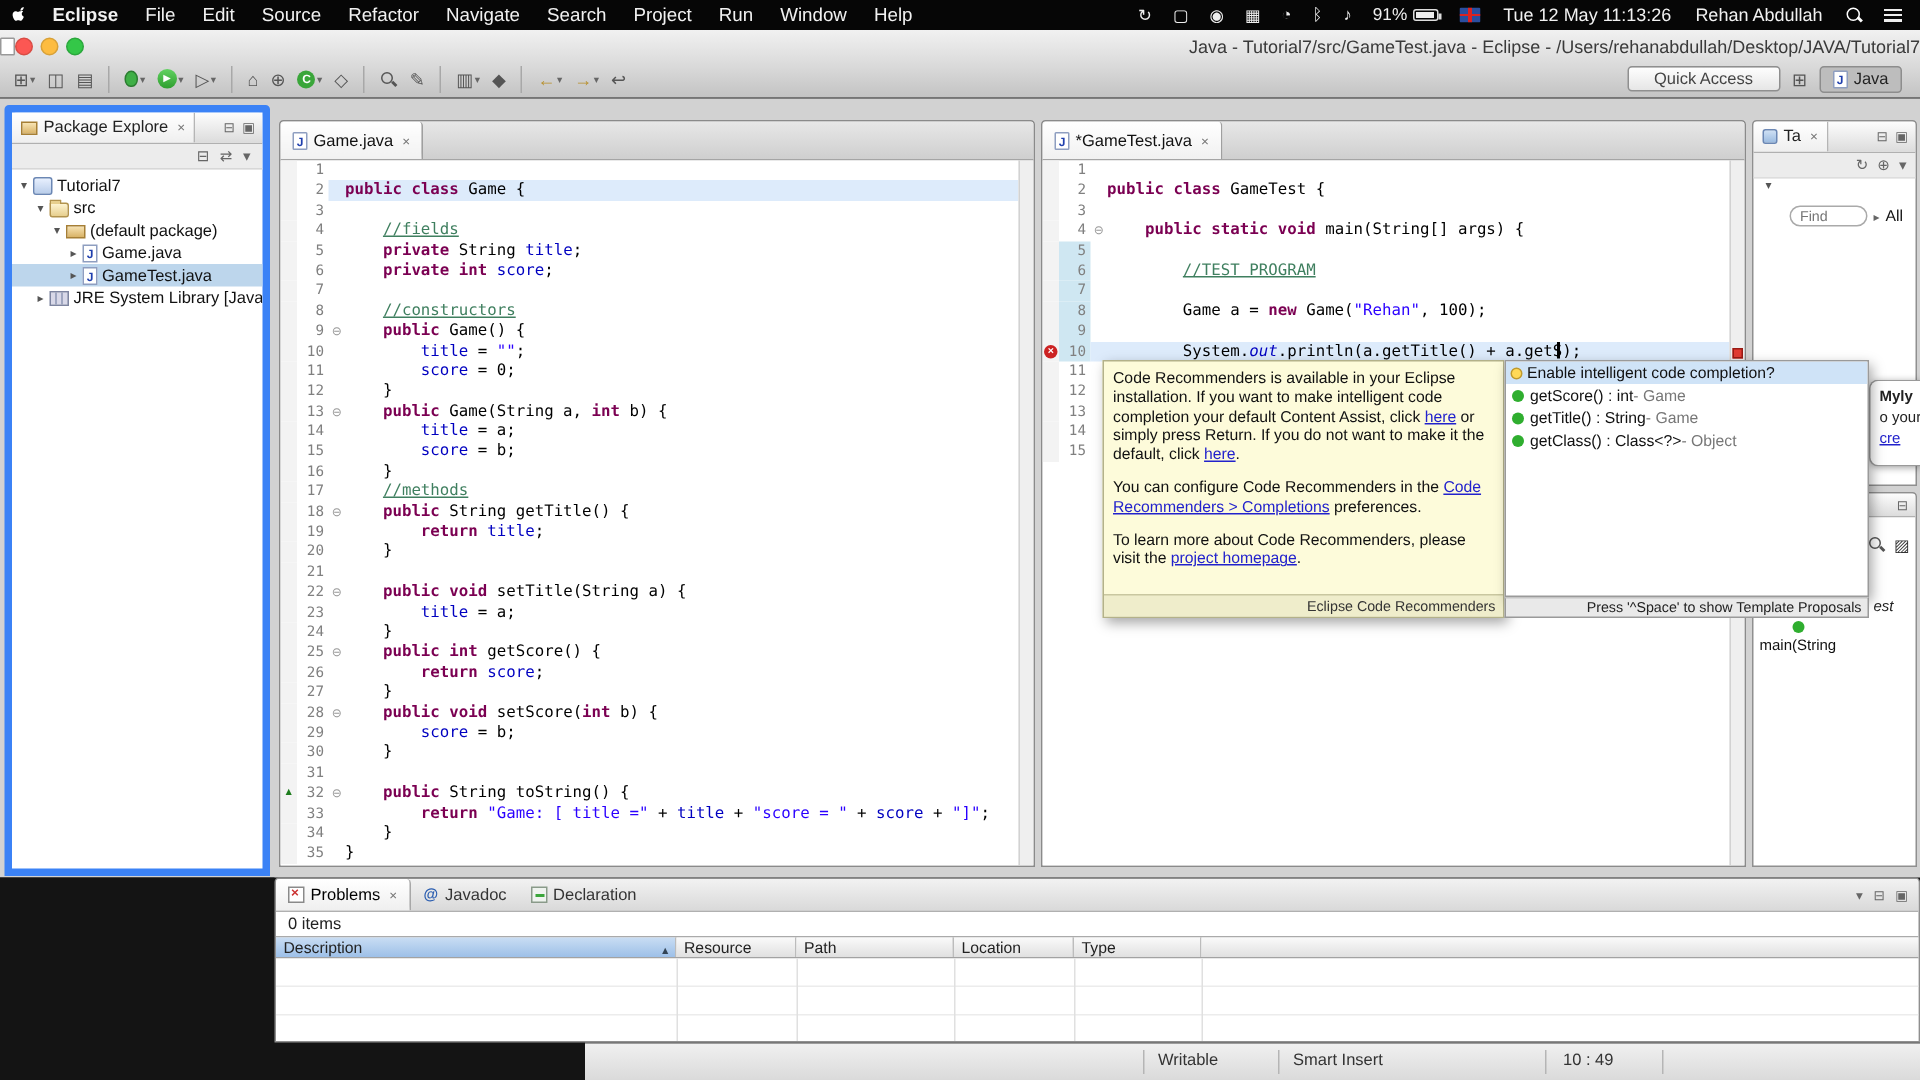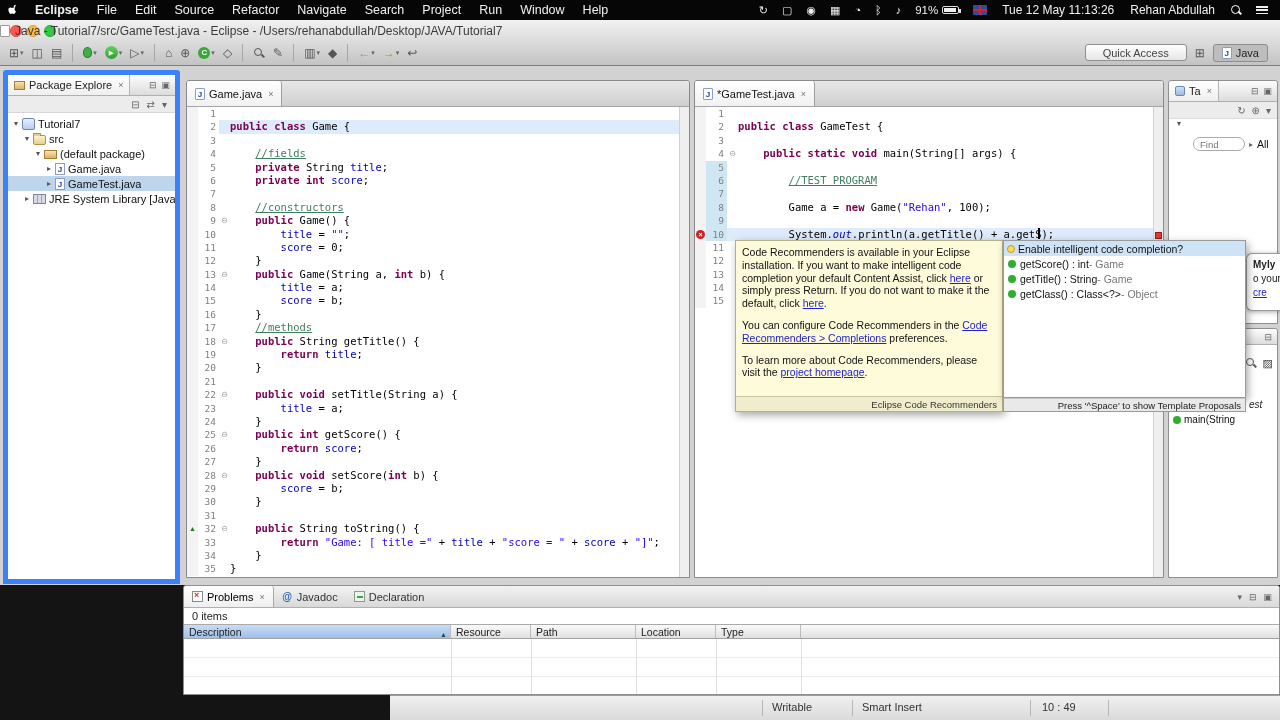--- a/index.html
+++ b/index.html
@@ -28,21 +28,21 @@
 .mag::before{content:'';position:absolute;top:1px;left:1px;width:7px;height:7px;border:1.5px solid #fff;border-radius:50%;}
 .mag::after{content:'';position:absolute;left:8px;top:8px;width:4px;height:1.5px;background:#fff;transform:rotate(45deg);}
 .nc-icon{display:inline-block;width:12px;height:9px;margin:0 6px;background:repeating-linear-gradient(#eee 0 1.5px, transparent 1.5px 3.5px);}
 
 
 .chrome{position:absolute;top:20px;left:0;width:1280px;height:46px;background:linear-gradient(#f1f1f1,#d9d9d9 55%,#c3c3c3);border-bottom:1px solid #7e7e7e;z-index:5;}
 .tl{position:absolute;top:5px;width:12px;height:12px;border-radius:50%;}
 .tl.red{left:10px;background:#fc5753;border:1px solid #d94c44;}
 .tl.yellow{left:27px;background:#fdbc40;border:1px solid #d8a138;}
 .tl.green{left:44px;background:#34c748;border:1px solid #2aa73c;}
-.win-title{position:absolute;top:3px;left:0;width:100%;text-align:center;font-size:12px;color:#3a3a3a;display:flex;justify-content:flex-start;align-items:center;gap:5px;height:16px;}
+.win-title{position:absolute;top:3px;left:0;width:100%;text-align:center;font-size:12px;color:#3a3a3a;display:flex;justify-content:space-between;align-items:center;gap:5px;height:16px;}
 .doc-icon{display:inline-block;width:10px;height:12px;background:#fff;border:1px solid #999;border-radius:1px;}
 .toolbar{position:absolute;top:19px;left:0;width:100%;height:27px;display:flex;align-items:center;padding:0 6px;}
 .tb-icons{display:flex;align-items:center;gap:2px;}
 .tb-btn{display:inline-flex;align-items:center;gap:1px;padding:1px 3px;font-size:12px;color:#555;border-radius:3px;}
 .tb-btn .dd{font-size:7px;color:#666;}
 .tb-sep{width:1px;height:18px;background:#a8a8a8;margin:0 5px;}
 .runp{display:inline-block;width:13px;height:13px;border-radius:50%;background:linear-gradient(#62d262,#2e9e2e);color:#fff;font-size:6.5px;line-height:13px;text-align:center;}
 .bug{display:inline-block;width:9px;height:11px;background:#3faf46;border:1px solid #2c7d31;border-radius:50% 50% 45% 45%;}
 .cls{display:inline-block;width:12px;height:12px;border-radius:50%;background:#3aa63a;color:#fff;font:bold 8px/12px "Liberation Sans",sans-serif;text-align:center;}
 .magsm{display:inline-block;width:12px;height:12px;position:relative;}
@@ -112,21 +112,21 @@
 .tl-toolbar{height:17px;display:flex;align-items:center;justify-content:flex-end;gap:6px;padding-right:6px;background:#ececec;border-bottom:1px solid #ddd;}
 .tl-chevron{height:14px;padding-left:8px;font-size:8px;color:#555;}
 .tl-find-row{display:flex;align-items:center;gap:4px;padding:4px 4px 0 24px;}
 .tl-find{width:52px;height:14px;border:1px solid #aaa;border-radius:7px;font-size:9.5px;padding:0 6px;color:#555;outline:none;background:#fff;}
 .tl-arrow{font-size:8px;color:#666;}
 .tl-all{font-size:10.5px;color:#111;}
 .right-bottom{position:absolute;left:1168px;top:328px;width:110px;height:250px;background:#fff;border:1px solid #8f8f8f;border-radius:3px 3px 0 0;overflow:hidden;z-index:2;}
 .rb-header{height:16px;}
 .rb-icons{position:absolute;top:28px;right:4px;display:flex;gap:6px;}
 .rb-icons .vt-ic{color:#333;font-size:11px;}
-.rb-item{position:absolute;top:85px;left:4px;display:flex;align-items:center;gap:3px;font-size:10px;color:#111;white-space:nowrap;}
+.rb-item{position:absolute;top:85px;left:4px;display:flex;align-items:center;gap:3px;font-size:10px;color:#111;white-space:nowrap;flex-direction:column;}
 .method-dot{width:8px;height:8px;border-radius:50%;background:#2fae2f;flex:none;}
 .mylyn{position:absolute;left:1246px;top:253px;width:34px;height:58px;background:#fff;border:1px solid #9a9a9a;border-right:none;border-radius:6px 0 0 6px;box-shadow:0 1px 5px rgba(0,0,0,.35);padding:4px 1px 2px 6px;z-index:6;overflow:hidden;}
 .my-line{font-size:10px;line-height:14px;color:#222;white-space:nowrap;}
 .my-line.b{font-weight:bold;}
 .my-line.lnk{color:#2222cc;text-decoration:underline;}
 
 
 .cr-popup{position:absolute;left:735px;top:240px;width:268px;height:172px;background:#fdfbda;border:1px solid #b3b18a;z-index:10;display:flex;flex-direction:column;box-shadow:2px 3px 8px rgba(0,0,0,.35);}
 .cr-body{flex:1;padding:5px 6px;font-size:10.5px;line-height:1.22;color:#111;overflow:hidden;}
 .cr-body p{margin-bottom:9px;}

